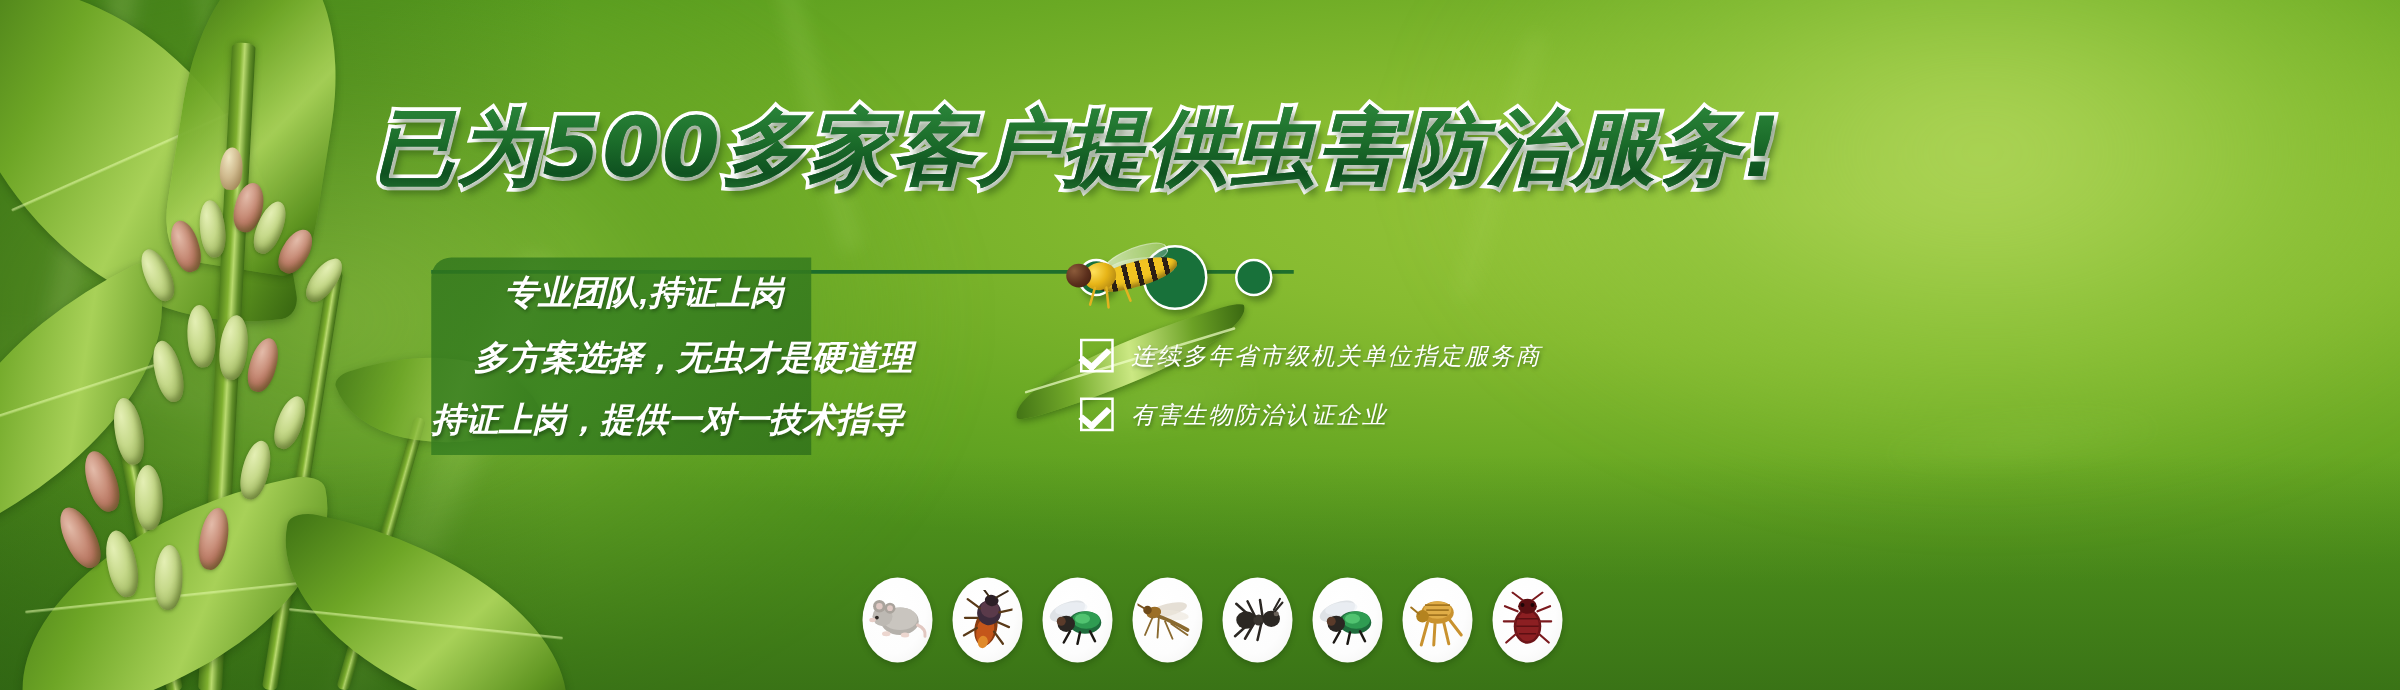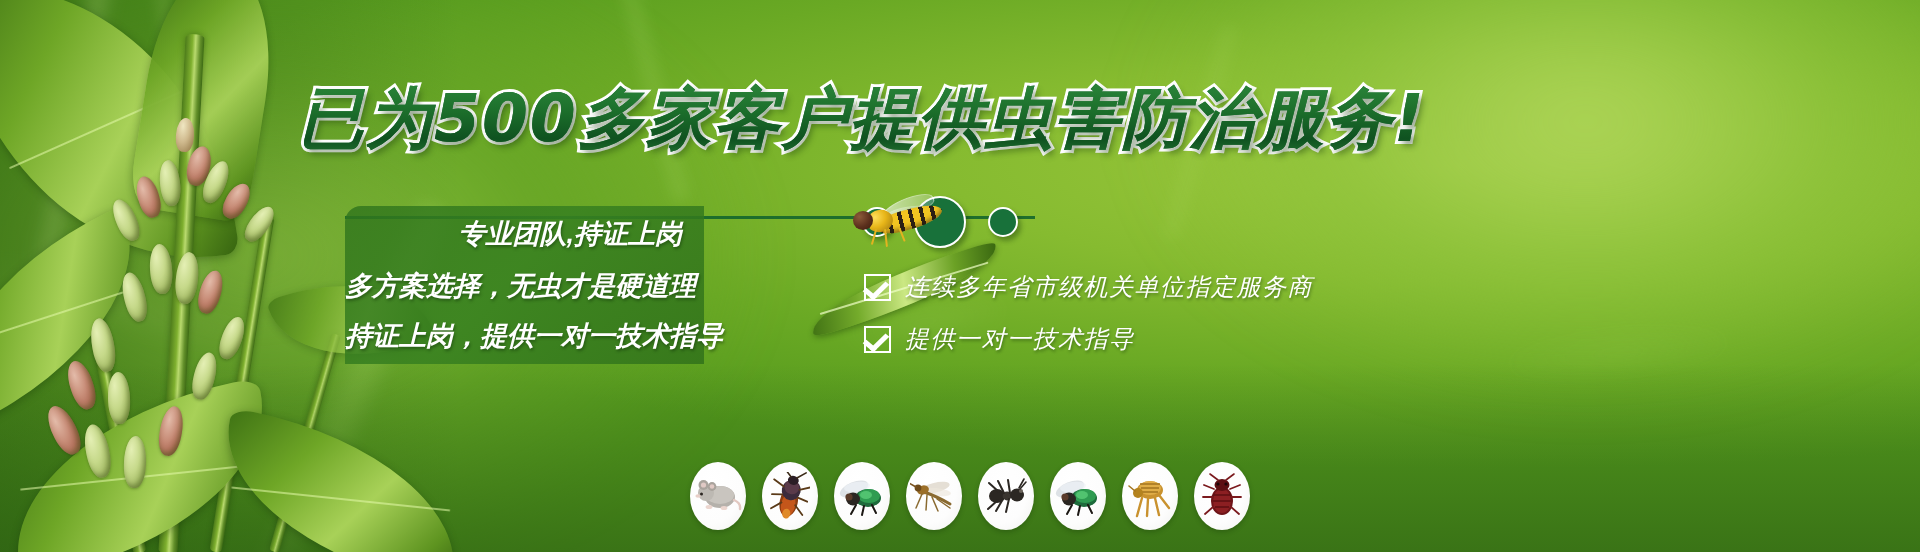--- a/index.html
+++ b/index.html
@@ -113,32 +113,32 @@
     box-shadow:3px 4px 5px rgba(20,55,8,.4);
   }
   .dot.small{width:26px;height:26px;}
   .dot.big{width:48px;height:48px;}
   .rule{
     position:absolute;left:345px;top:216px;width:690px;height:3px;background:#14662c;opacity:.9;
   }
 
   
   .info-box{
-    position:absolute;left:345px;top:206px;width:359px;height:158px;
+    position:absolute;left:345px;top:206px;width:304px;height:158px;
     background:linear-gradient(135deg, rgba(47,116,28,.80) 0%, rgba(55,128,32,.86) 45%, rgba(47,112,26,.82) 100%);
     border-radius:16px 0 0 0;
     display:flex;flex-direction:column;justify-content:center;
     padding:0 16px 0 0;box-sizing:border-box;
   }
   .info-line{
     color:#ffffff;font-weight:bold;text-align:right;white-space:nowrap;
     text-shadow:1px 2px 3px rgba(12,40,6,.45);
   }
   .info-line.l1{font-size:27px;padding:0 6px 0 0;margin-bottom:16px;}
-  .info-line.l2{font-size:27px;margin-bottom:14px;}
+  .info-line.l2{font-size:27px;margin-bottom:14px;margin-left:34px;}
   .info-line.l3{font-size:27px;}
 
   
   .fly-leaf{
     position:absolute;left:800px;top:240px;width:200px;height:40px;
     transform:rotate(-17deg);transform-origin:100% 50%;
   }
   .fly-leaf .fl-body{
     position:absolute;inset:0;
     background:linear-gradient(100deg,#3c6d12 0%,#74ab2b 26%,#cbe883 50%,#6ba125 76%,#33600e 100%);
@@ -183,21 +183,21 @@
   .check-box{
     width:23px;height:23px;flex:0 0 23px;border:2px solid #ffffff;
     position:relative;margin-right:14px;
   }
   .check-box:after{
     content:"";position:absolute;left:3px;top:1px;width:9px;height:17px;
     border-right:5px solid #ffffff;border-bottom:5px solid #ffffff;
     transform:rotate(40deg) skewX(-6deg);
   }
   .check-text{
-    color:#ffffff;font-size:24px;letter-spacing:1.5px;white-space:nowrap;
+    color:#ffffff;font-size:19px;letter-spacing:1.5px;white-space:nowrap;
     text-shadow:1px 2px 3px rgba(14,44,6,.42);
   }
 
   
   .pests{position:absolute;left:690px;top:462px;display:flex;gap:16px;}
   .pest{
     width:56px;height:68px;border-radius:50%;
     background:radial-gradient(ellipse at 40% 32%, #ffffff 0%, #fdfdfd 60%, #f0f0ee 100%);
     box-shadow:0 2px 5px rgba(18,48,6,.30);
     position:relative;overflow:hidden;
@@ -302,21 +302,21 @@
     <span class="hf-leg g3"></span>
   </div>
 
   <div class="checks">
     <div class="check-row">
       <span class="check-box"></span>
       <span class="check-text">连续多年省市级机关单位指定服务商</span>
     </div>
     <div class="check-row">
       <span class="check-box"></span>
-      <span class="check-text">提供一对一技术指导</span>
+      <span class="check-text">有害生物防治认证企业</span>
     </div>
   </div>
 
   <div class="pests">
 
     <div class="pest">
       <span class="sr">鼠</span>
       <svg width="48" height="40" viewBox="0 0 48 40">
         <ellipse cx="26" cy="21" rx="15" ry="11" fill="#b5b1ab"></ellipse>
         <ellipse cx="26" cy="19" rx="14" ry="9" fill="#c9c5bf"></ellipse>

